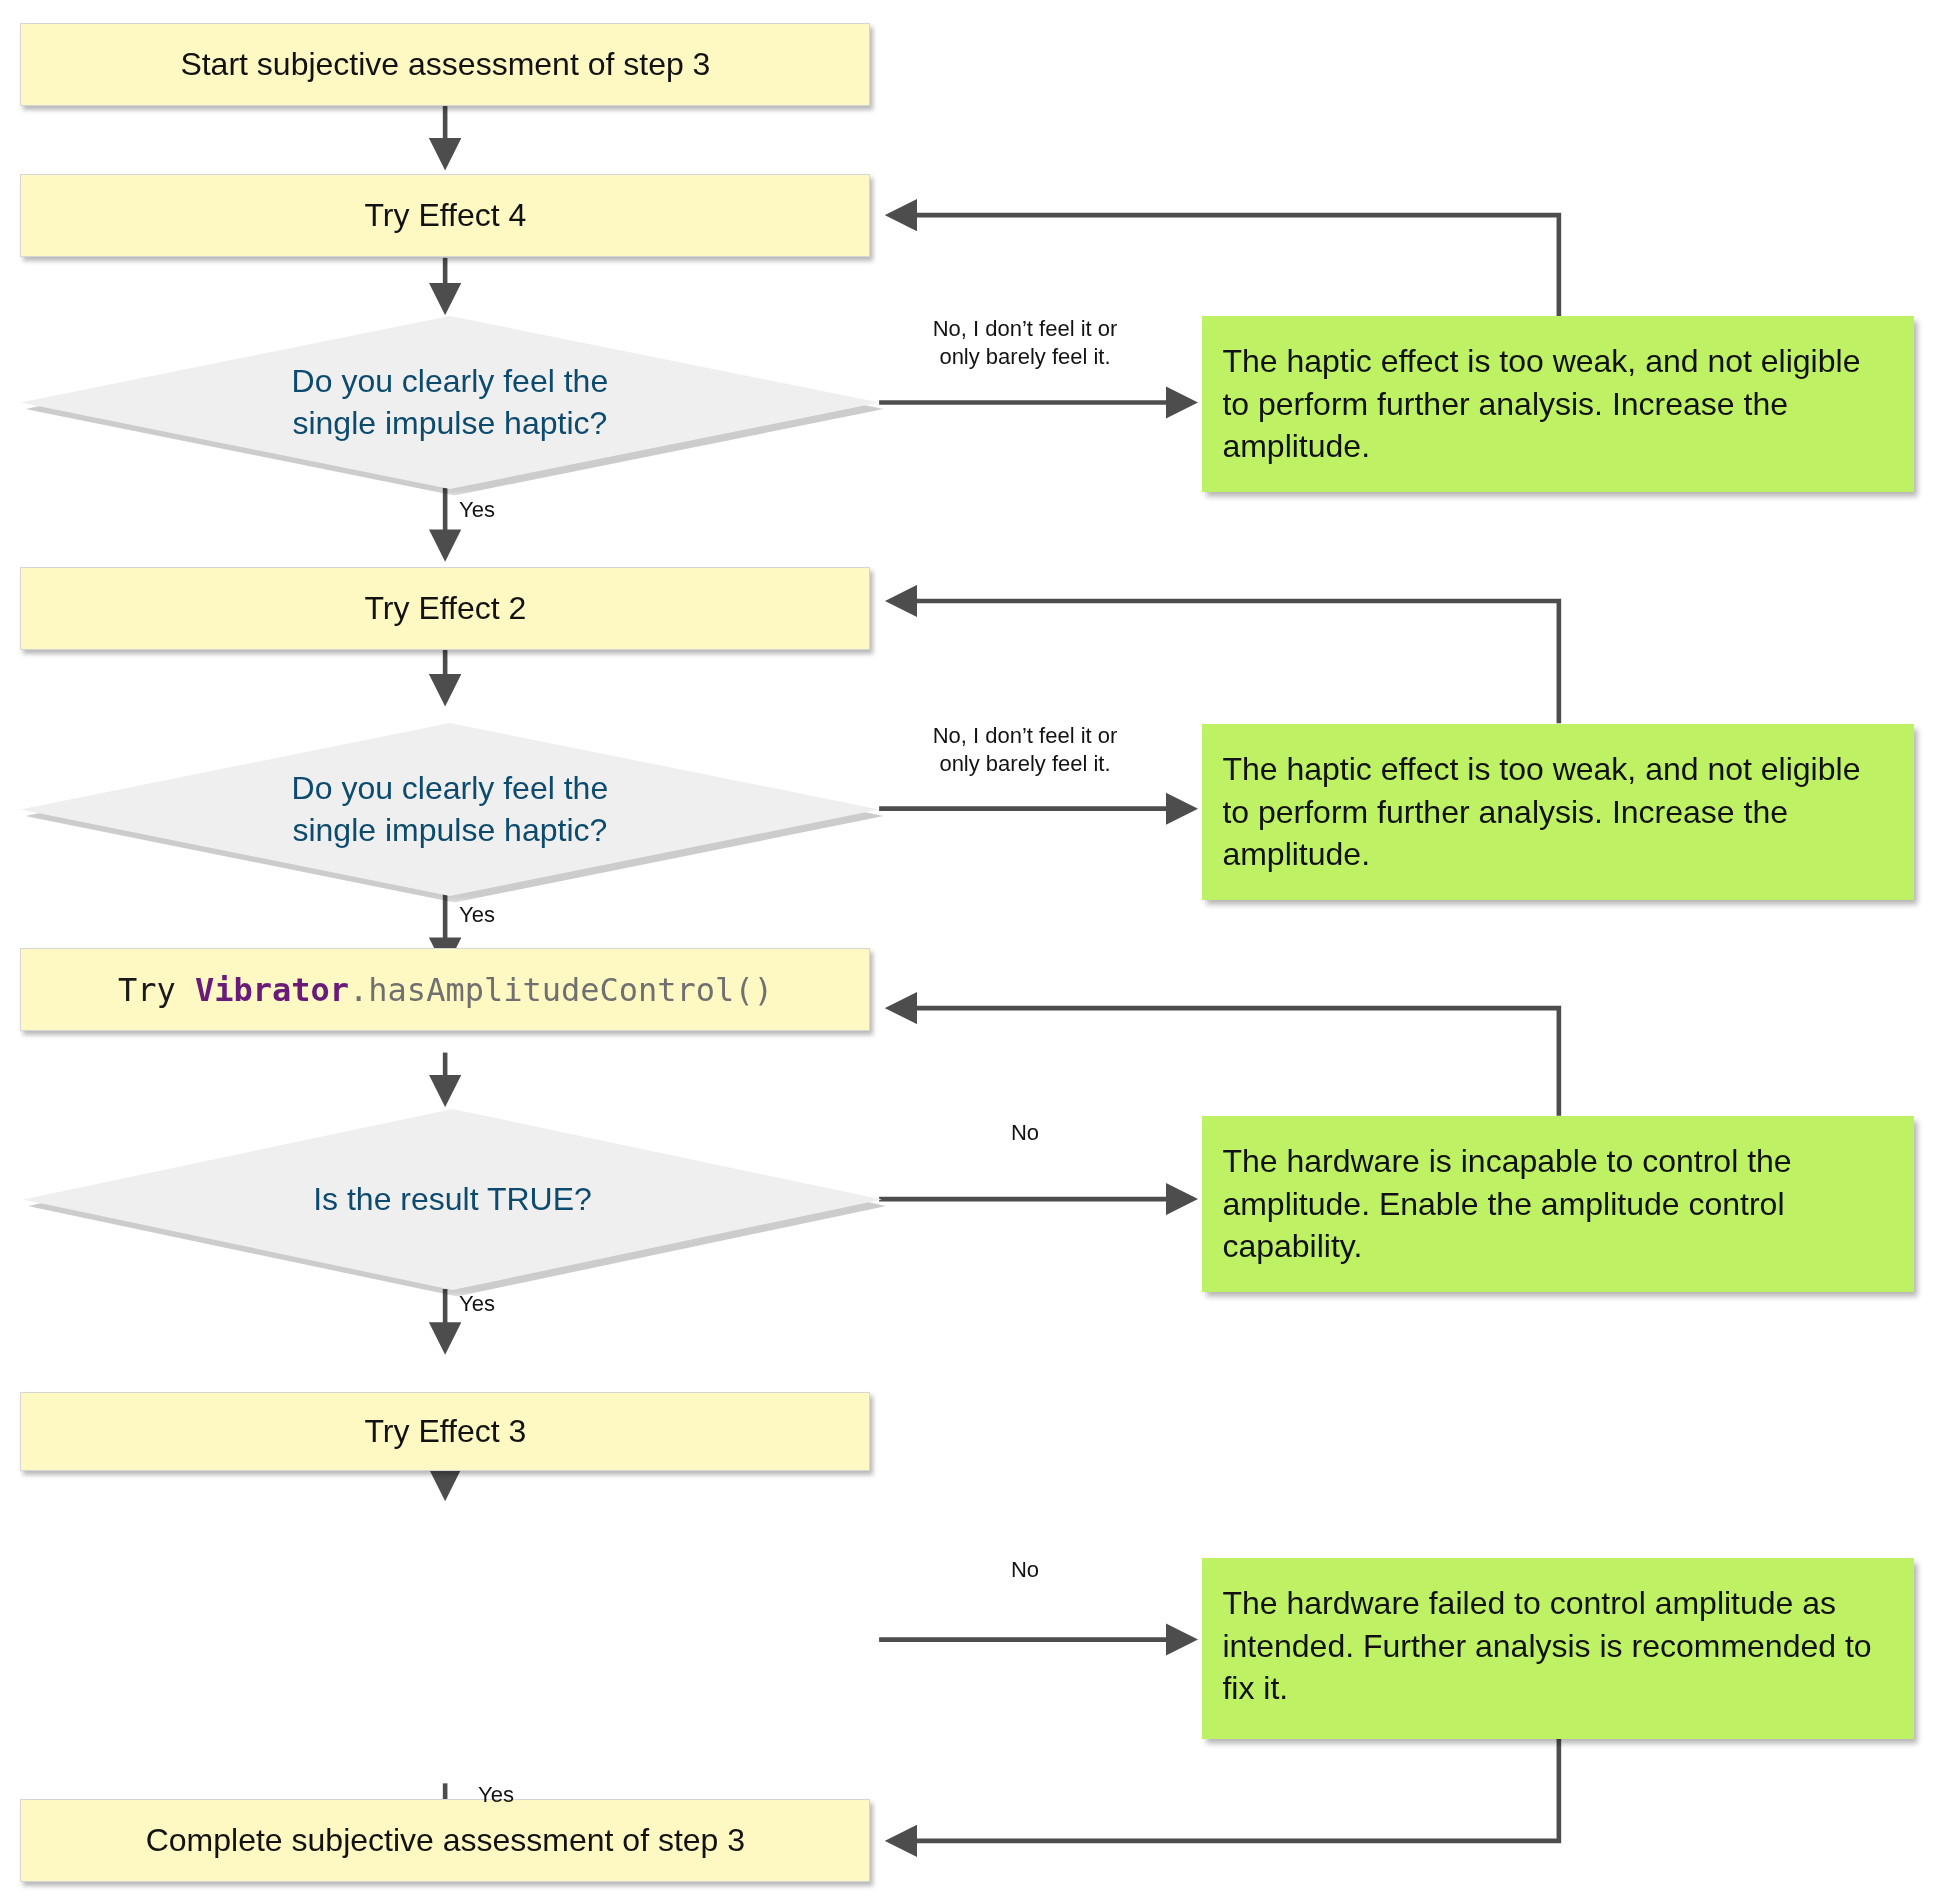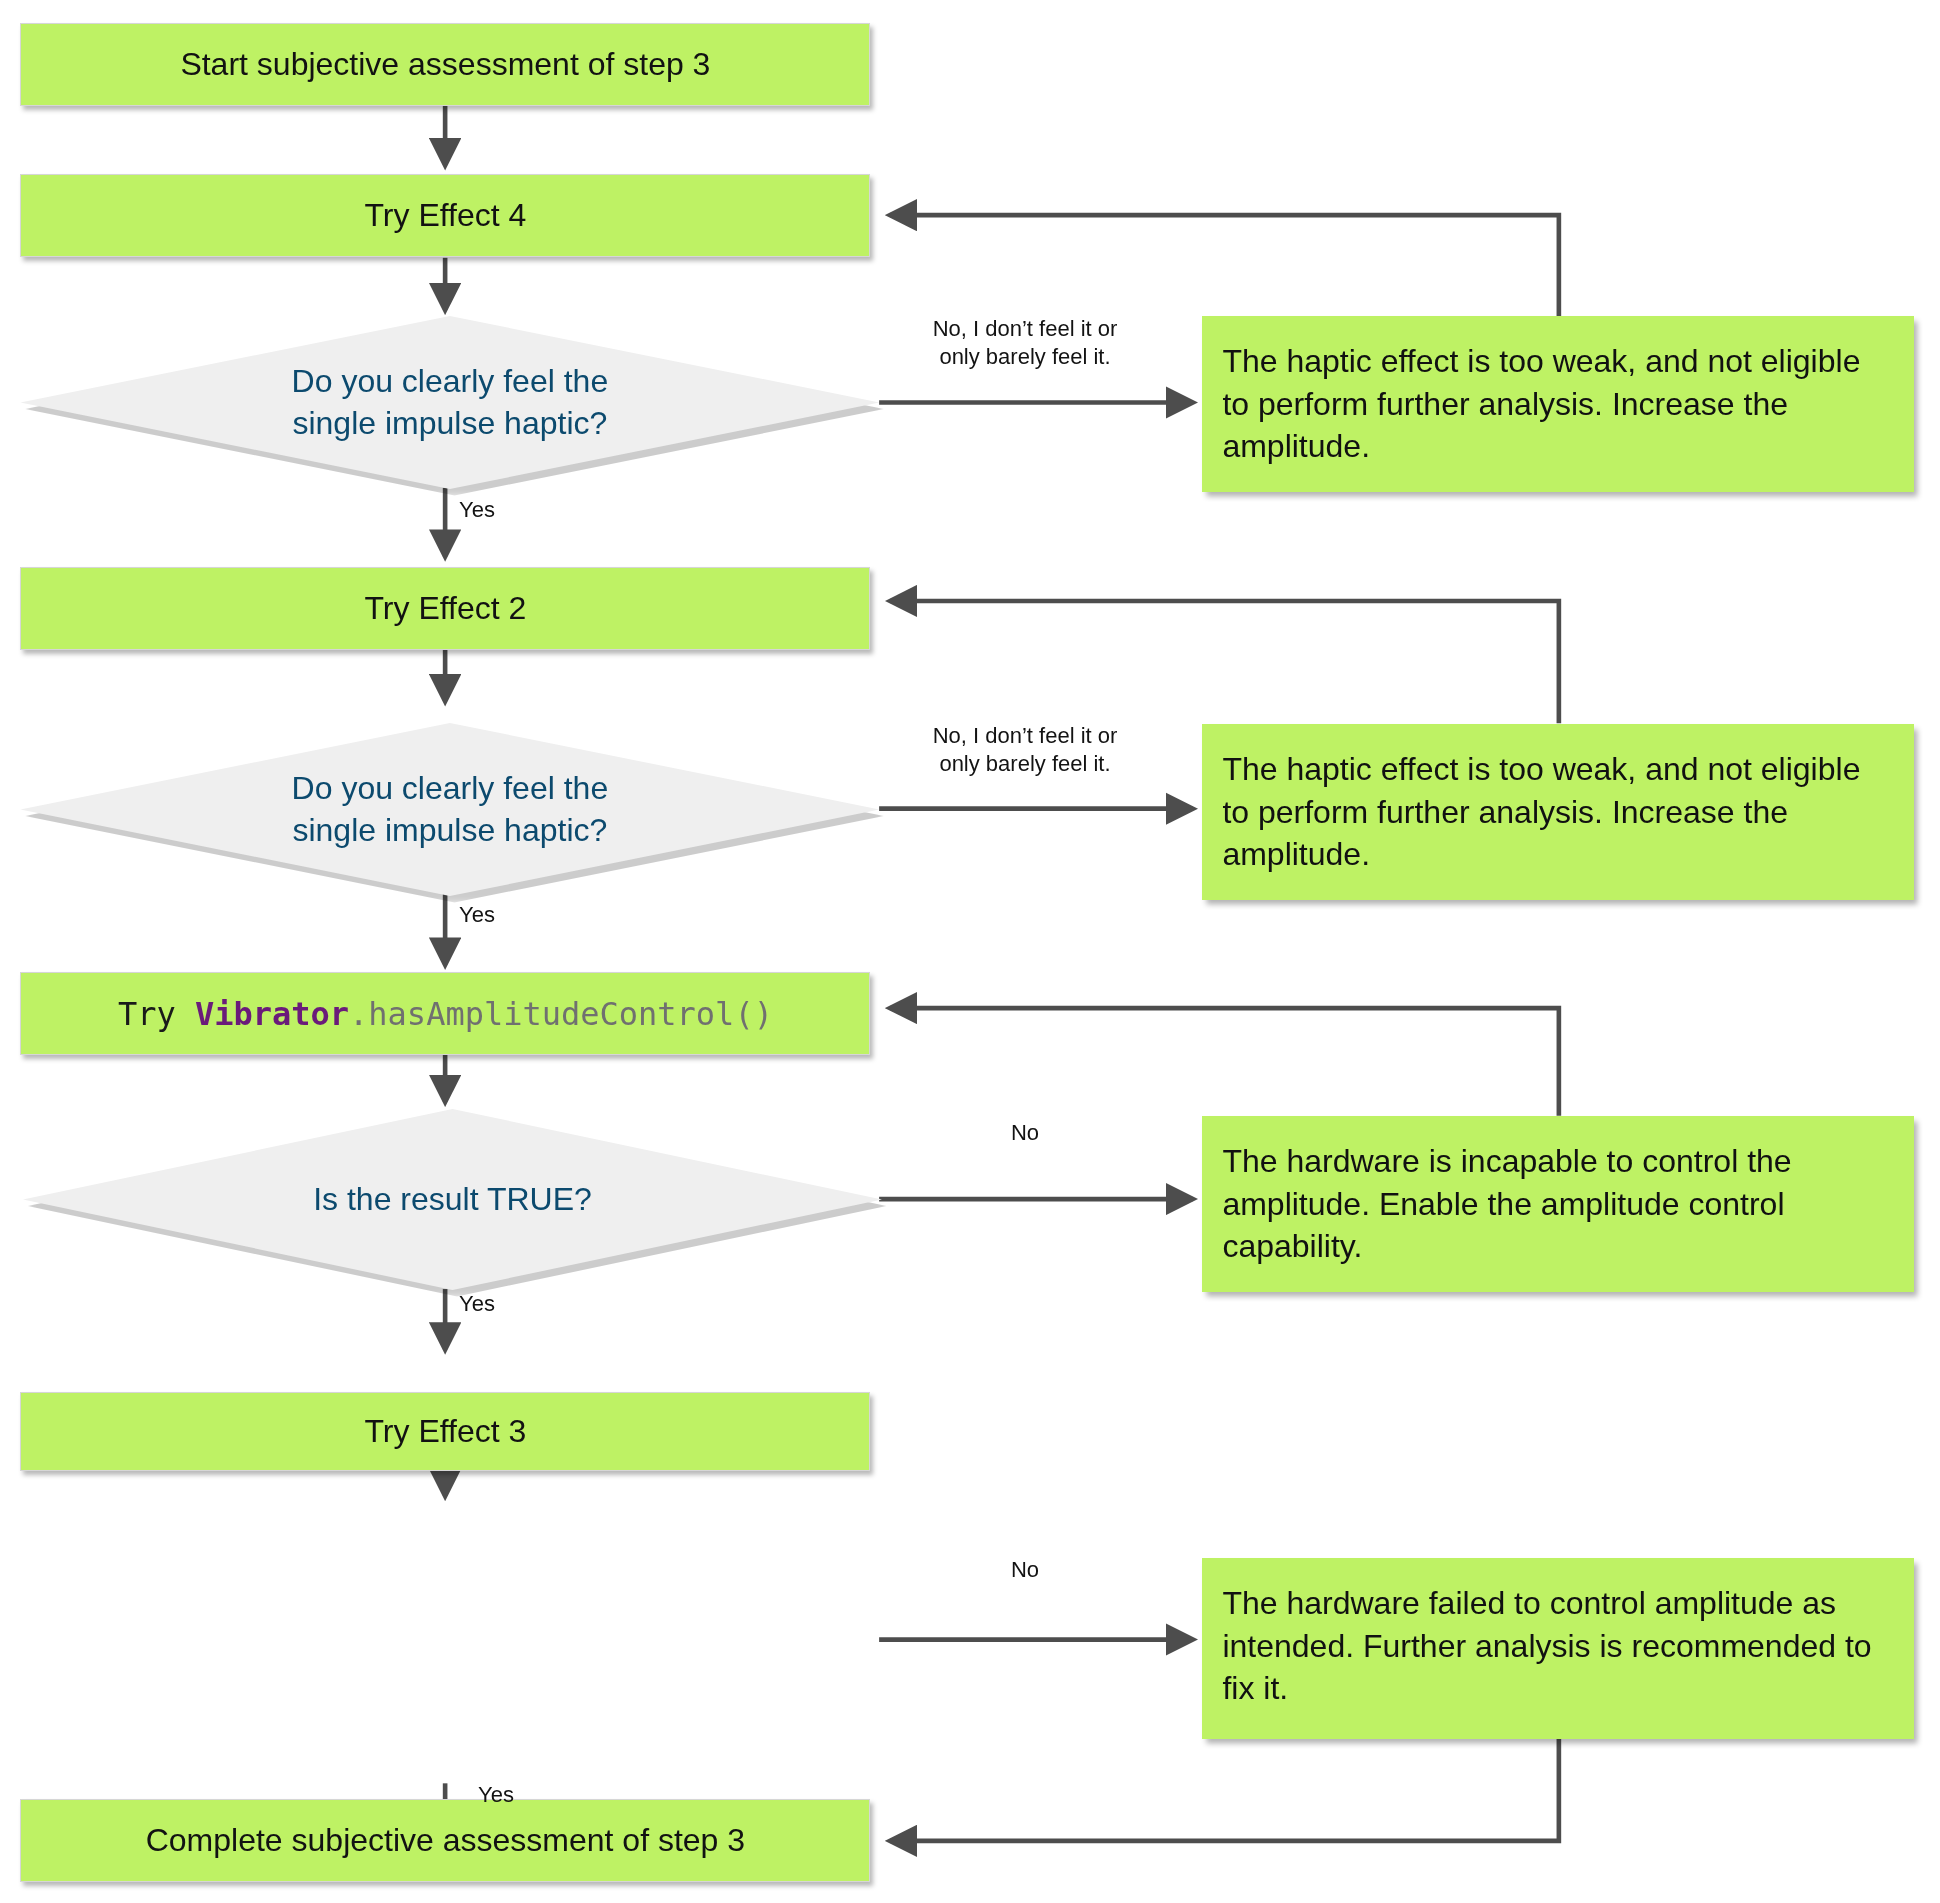--- a/index.html
+++ b/index.html
@@ -18,21 +18,21 @@
   svg.edges {
     position: absolute;
     left: 0; top: 0;
     width: 1940px;
     height: 1903px;
     pointer-events: none;
   }
   
   .node-box {
     position: absolute;
-    background: #bef264;
+    background: #fef9c3;
     border: 0.9px solid #d6d6d6;
     box-shadow: 2.8px 3.7px 4.6px rgba(0,0,0,0.28);
     display: flex;
     align-items: center;
     justify-content: center;
     box-sizing: border-box;
     text-align: center;
   }
   .node-box .label {
     font-size: 32px;
@@ -172,21 +172,21 @@
   </div>
 
   <div class="node-box" style="left:20.4px; top:174px; width:850px; height:83px;">
     <span class="label">Try Effect 4</span>
   </div>
 
   <div class="node-box" style="left:20.4px; top:567px; width:850px; height:83px;">
     <span class="label">Try Effect 2</span>
   </div>
 
-  <div class="node-box" style="left:20.4px; top:972px; width:850px; height:83px;text-align:center;">
+  <div class="node-box" style="left:20.4px; top:948px; width:850px; height:83px;text-align:center;">
     <span class="code-label">
       <span class="code-plain">Try </span><span class="code-class">Vibrator</span><span class="code-method">.hasAmplitudeControl()</span>
     </span>
   </div>
 
   <div class="node-box" style="left:20.4px; top:1360px; width:850px; height:79px;margin-top:32px;">
     <span class="label">Try Effect 3</span>
   </div>
 
   <div class="node-box" style="left:20.4px; top:1799px; width:850px; height:83px;">

